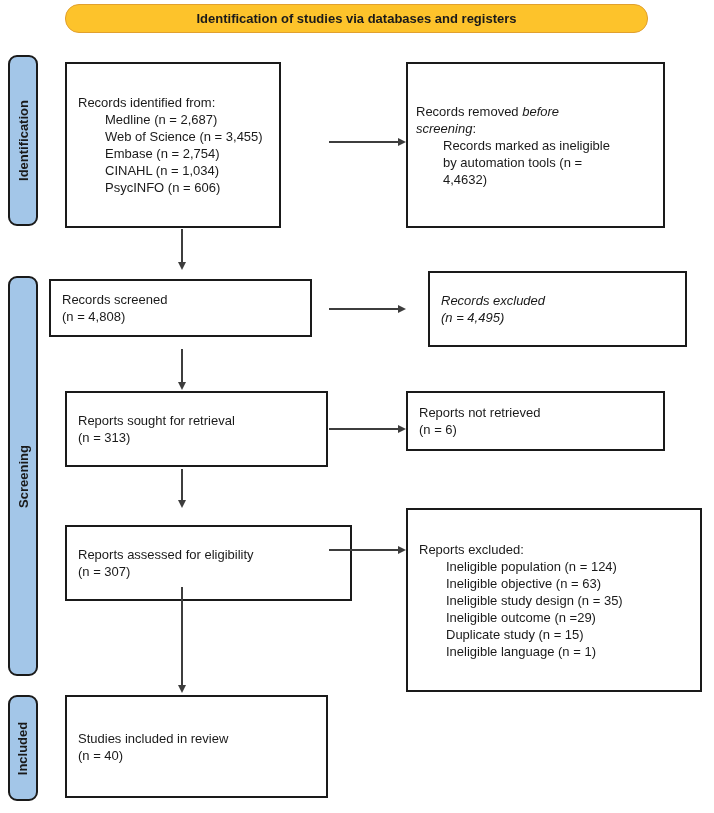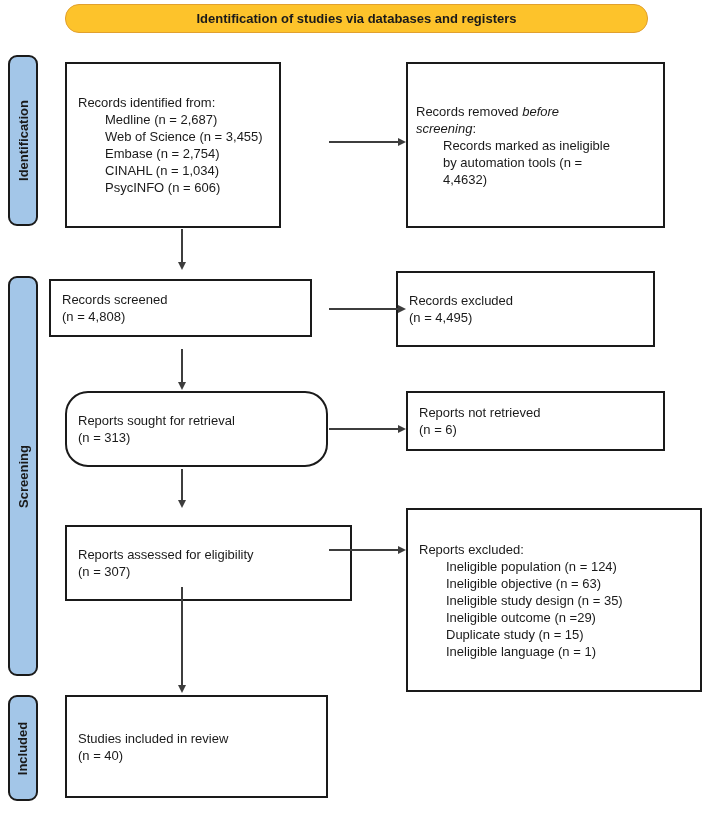--- a/index.html
+++ b/index.html
@@ -33,22 +33,22 @@
     display:flex; flex-direction:column; justify-content:center;
     padding:8px 10px 8px 11px; font-size:13px; line-height:17px;
   }
   .box-title { white-space:normal; }
   .box-item { padding-left:27px; }
   .narrow .box-title { max-width:175px; }
   .narrow .box-item  { padding-right:26px; }
   #box-records-identified   { left:65px;  top:62px;  width:216px; height:166px; }
   #box-records-removed      { left:406px; top:62px;  width:259px; height:166px;padding-left:8px; }
   #box-records-screened     { left:49px;  top:271px; width:263px; height:58px;margin-top:8px; }
-  #box-records-excluded     { left:396px; top:271px; width:259px; height:76px; }
-  #box-reports-sought       { left:65px;  top:391px; width:263px; height:76px;border-radius:23px; }
+  #box-records-excluded     { left:428px; top:271px; width:259px; height:76px;font-style:italic; }
+  #box-reports-sought       { left:65px;  top:391px; width:263px; height:76px; }
   #box-reports-not-retrieved{ left:406px; top:391px; width:259px; height:60px; }
   #box-reports-assessed     { left:65px;  top:509px; width:287px; height:76px;margin-top:16px; }
   #box-reports-excluded     { left:406px; top:508px; width:296px; height:184px; }
   #box-studies-included     { left:65px;  top:695px; width:263px; height:103px; }
   
   .arrow-v { position:absolute; width:2px; background:var(--arrow,#3d3d3d); }
   .arrow-v::after {
     content:""; position:absolute; bottom:-7px; left:-3px;
     border-left:4px solid transparent; border-right:4px solid transparent;
     border-top:8px solid var(--arrow,#3d3d3d);

